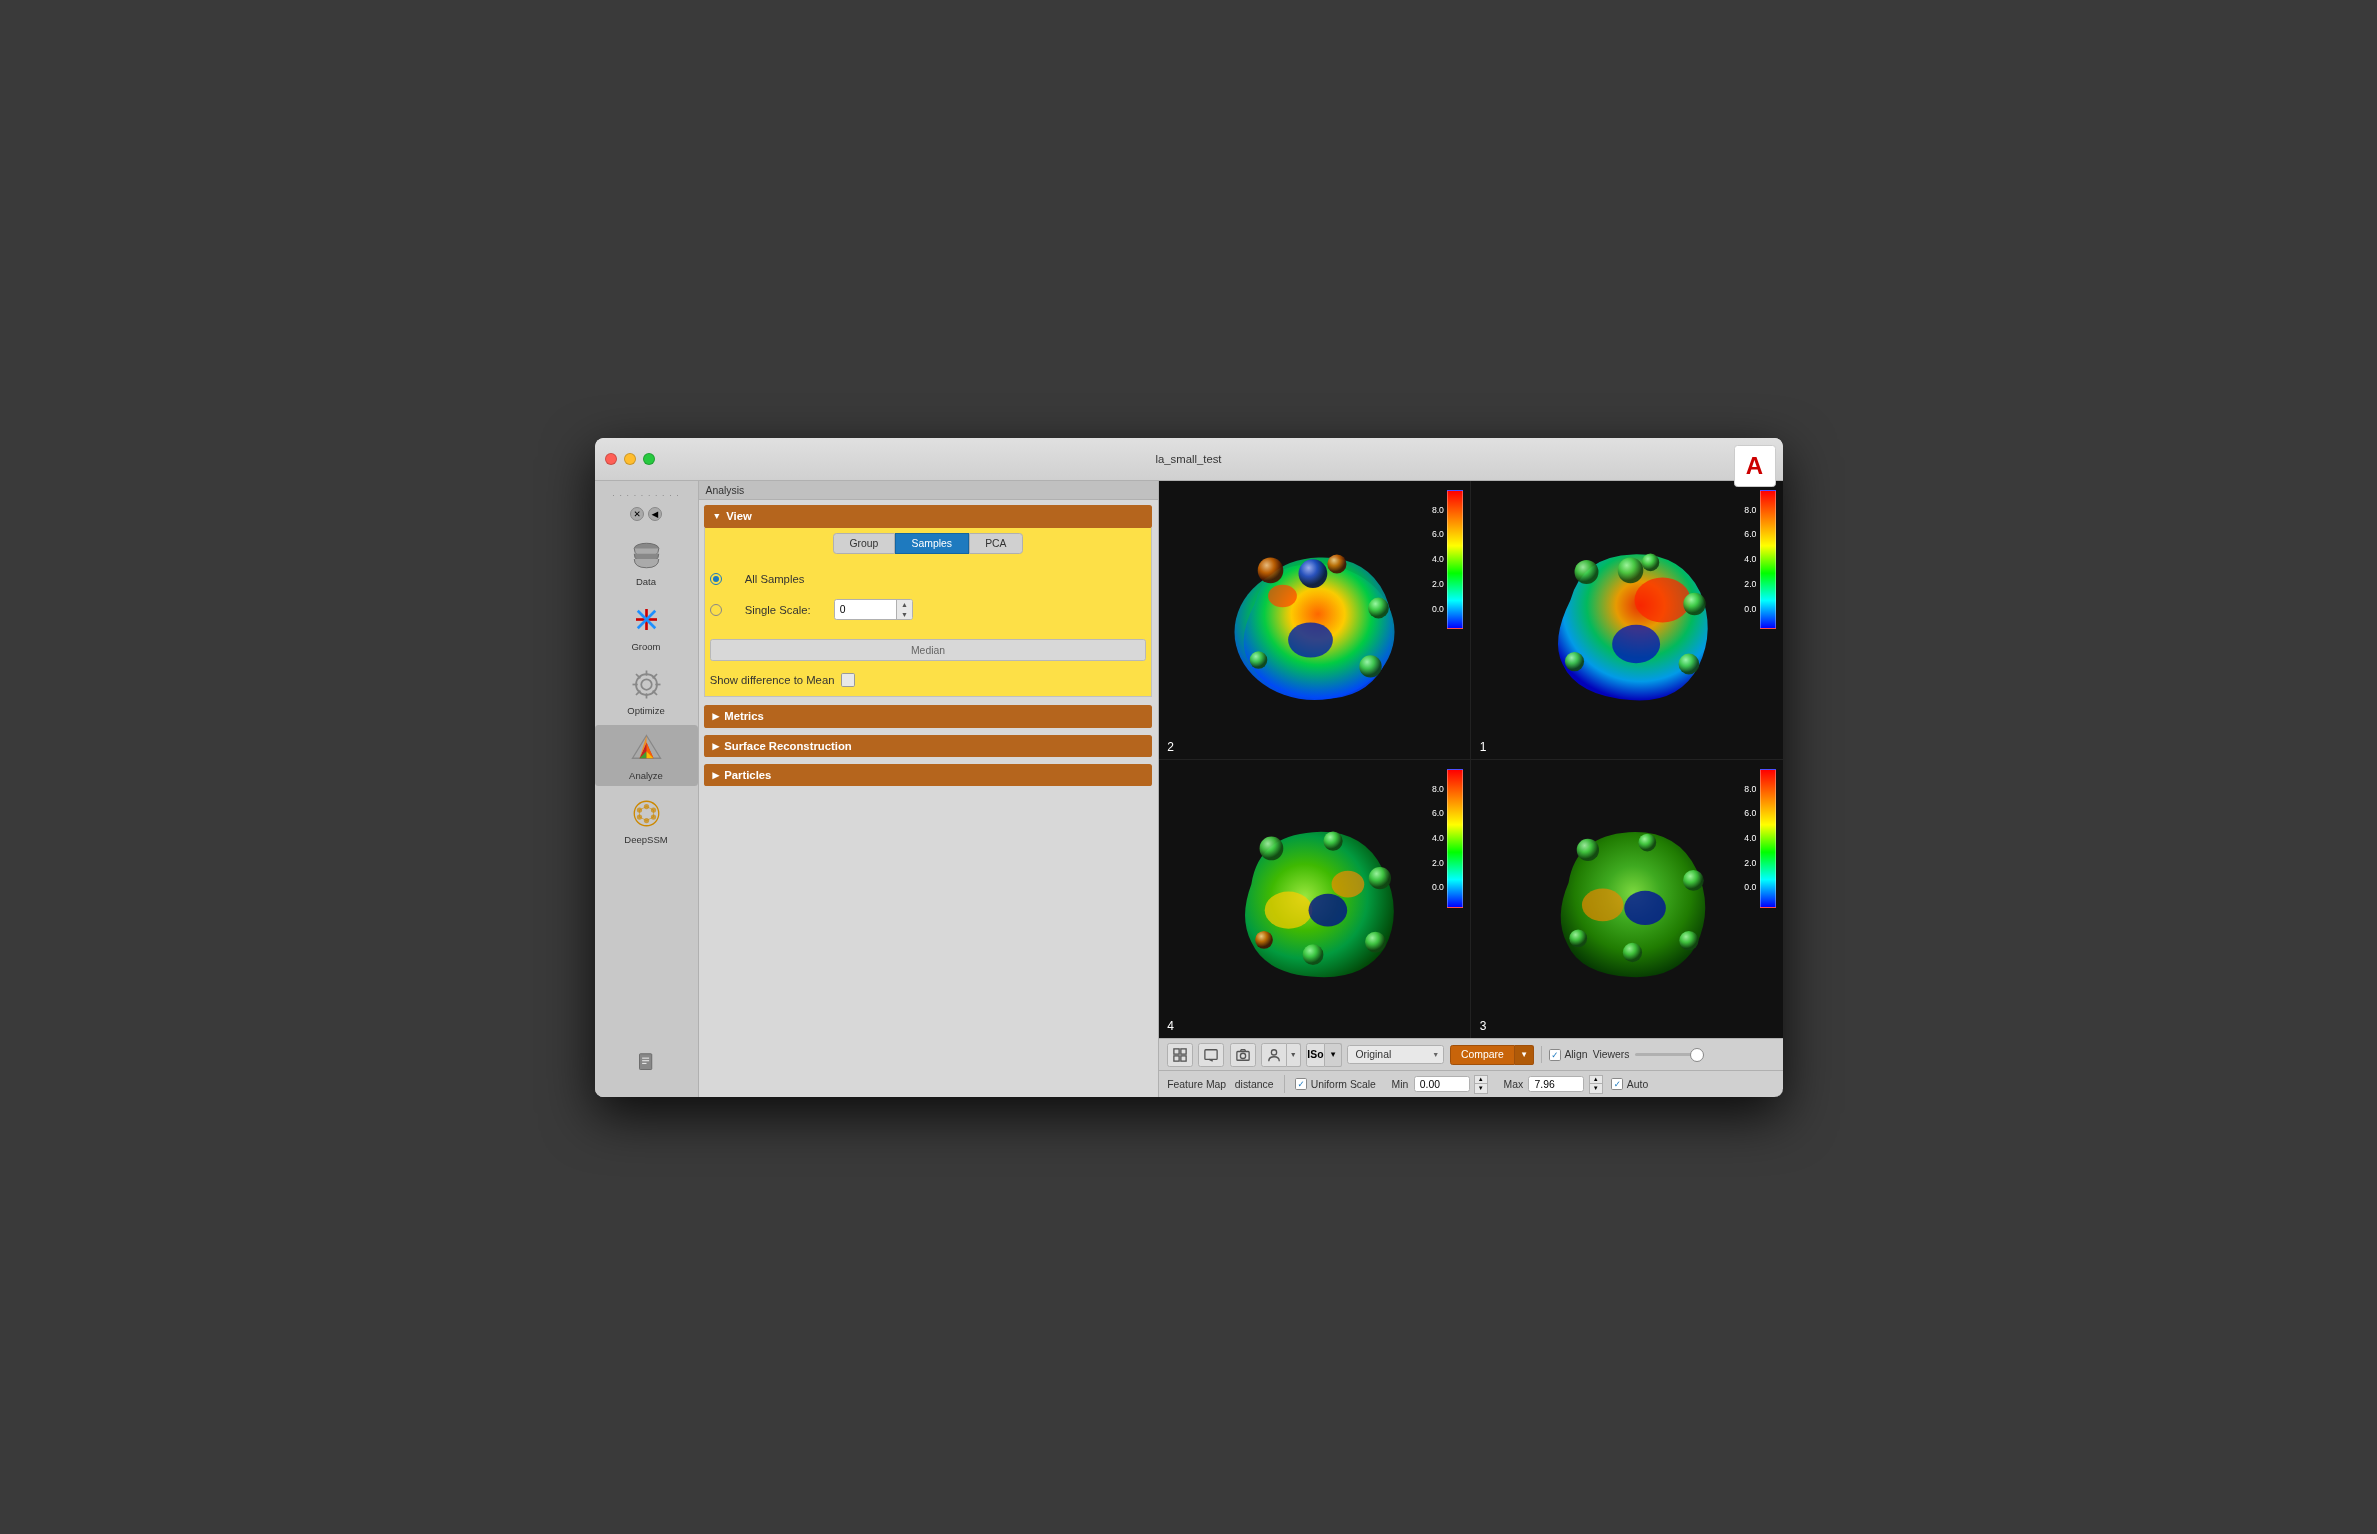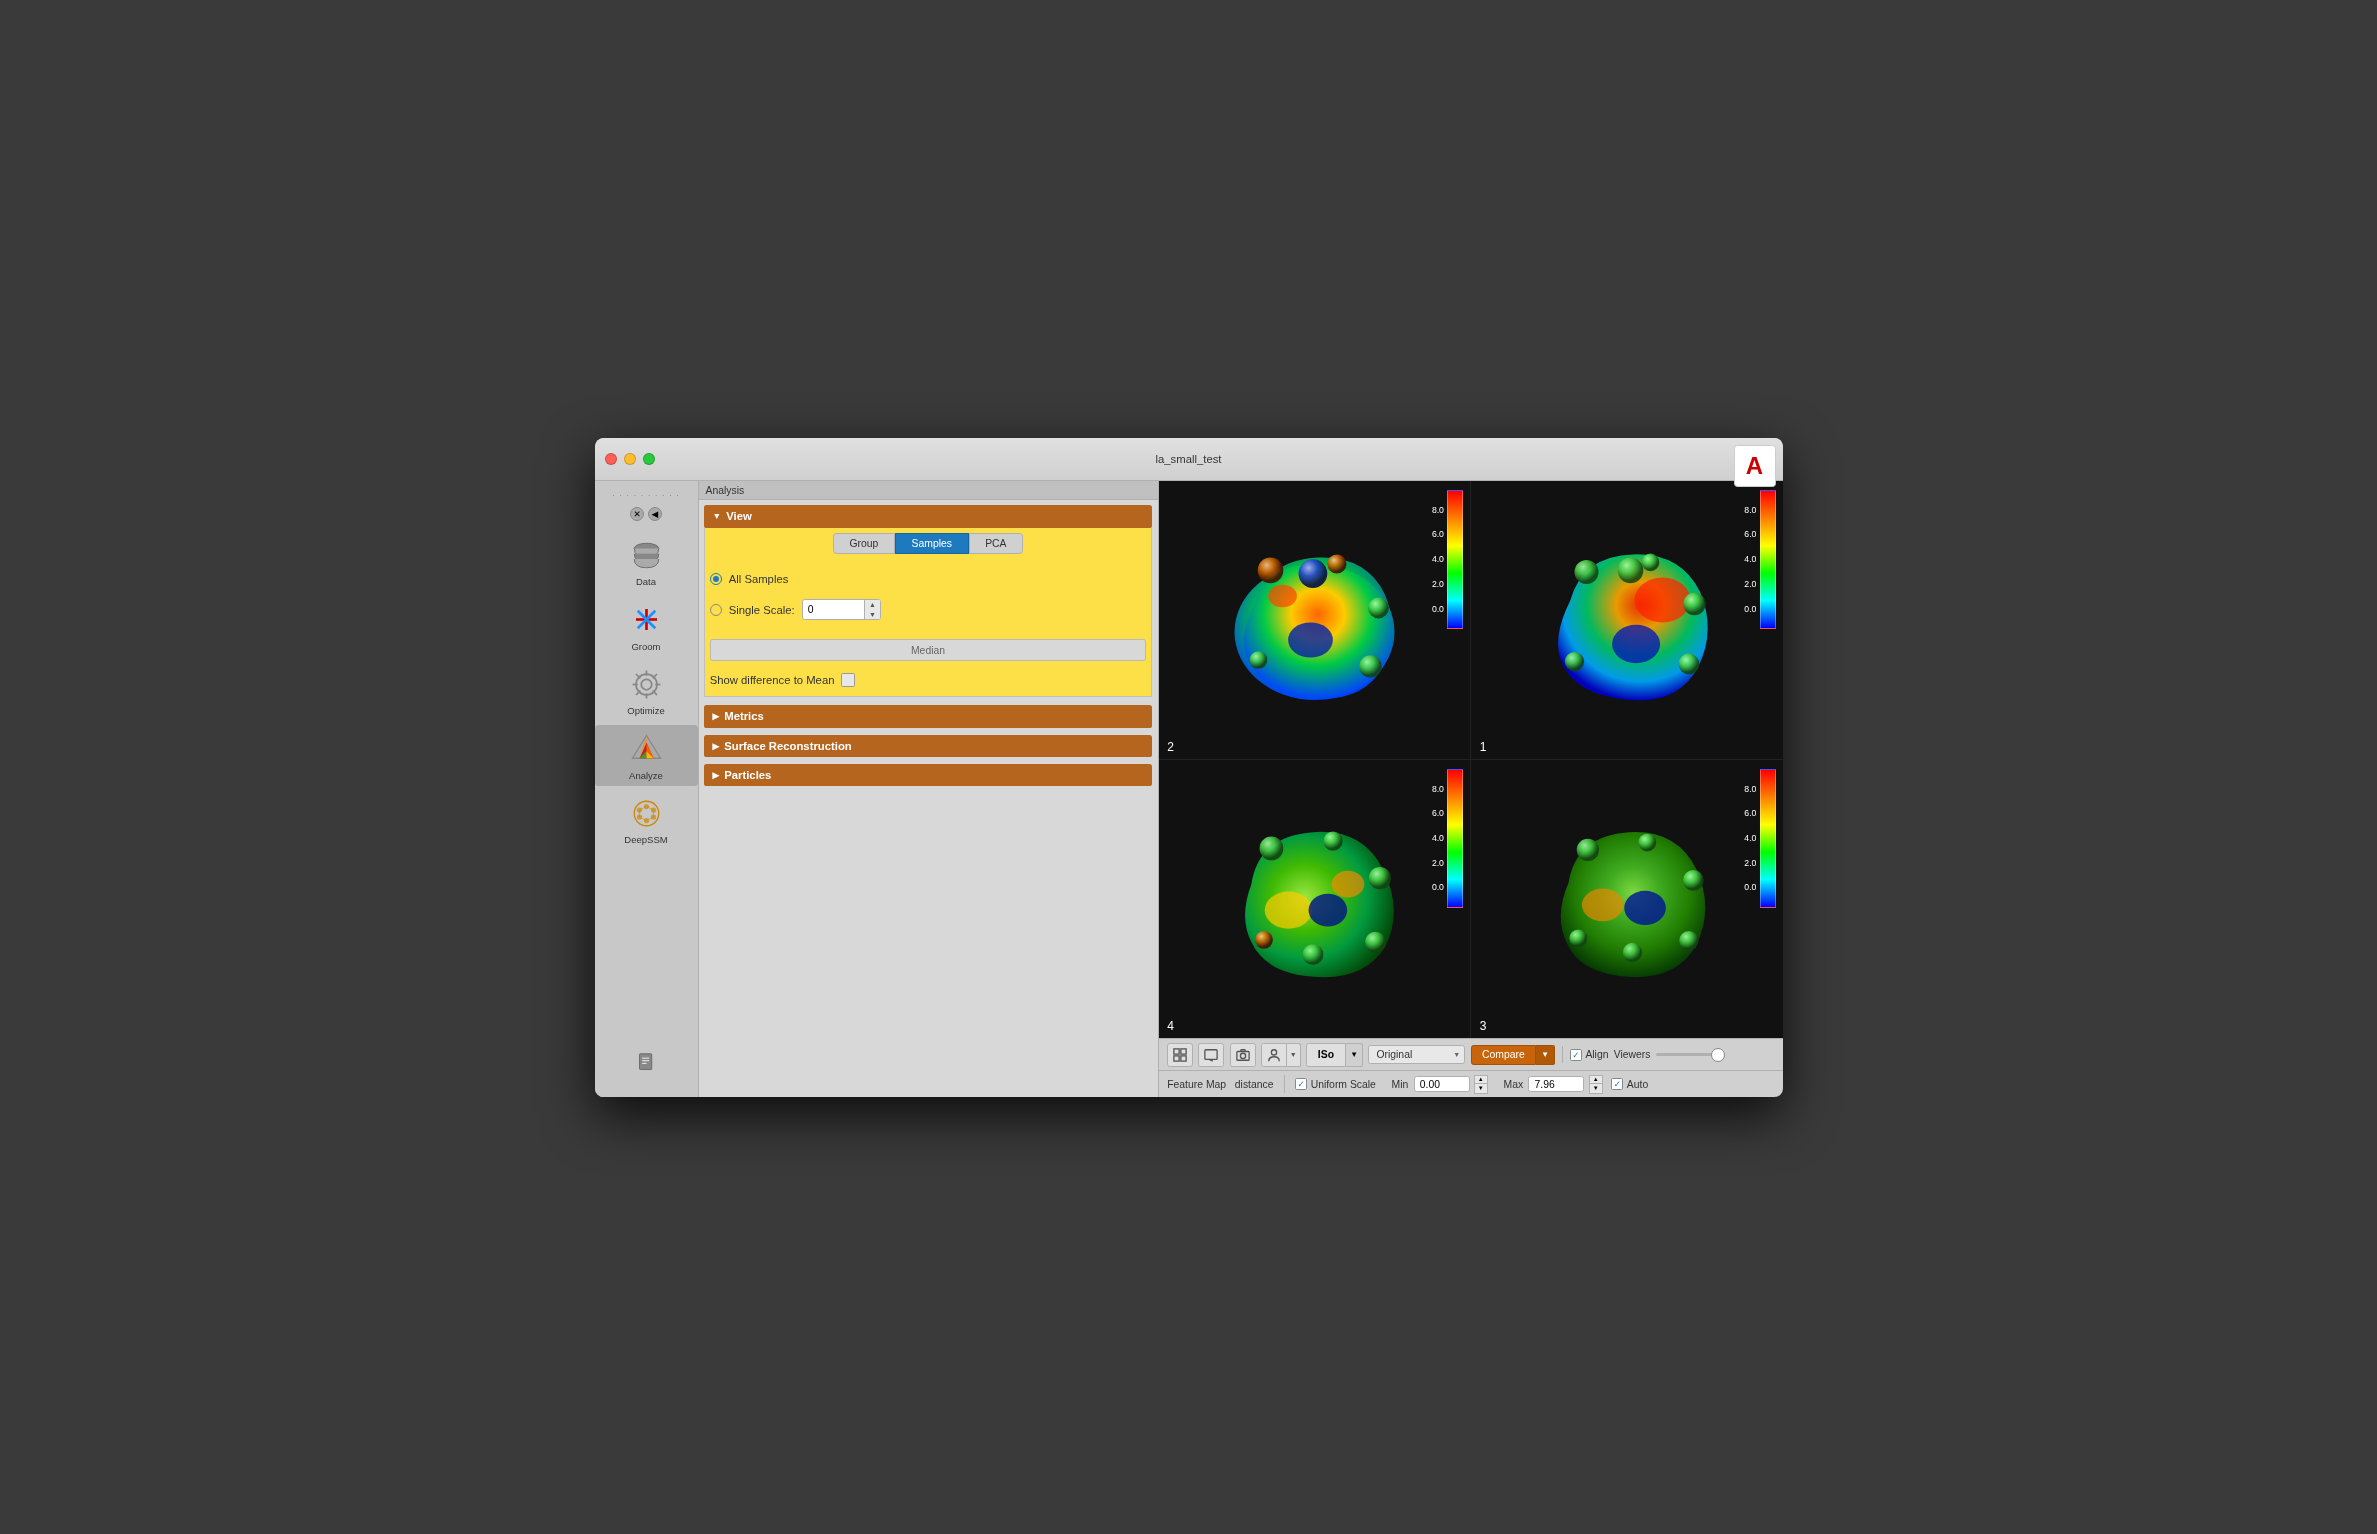--- a/index.html
+++ b/index.html
@@ -195,21 +195,21 @@
     
     .radio-group {
       display: flex;
       flex-direction: column;
       gap: 14px;
       padding: 8.7px 0;
     }
     .radio-option {
       display: flex;
       align-items: center;
-      gap: 7px;
+      gap: 23px;
     }
     .radio-btn {
       width: 12px;
       height: 12px;
       border-radius: 50%;
       border: 1.7px solid #888;
       display: flex;
       align-items: center;
       justify-content: center;
       cursor: pointer;
@@ -397,21 +397,21 @@
       background: #e0e0e0;
       border: 0.9px solid #b0b0b0;
       border-radius: 2.6px;
       display: flex;
       align-items: center;
       justify-content: center;
       cursor: pointer;
       font-size: 12px;
     }
     .iso-btn {
-      width: 40px;
+      width: 19px;
       height: 24px;
       background: #e0e0e0;
       border: 0.9px solid #b0b0b0;
       border-radius: 2.6px 0 0 2.6px;
       display: flex;
       align-items: center;
       justify-content: center;
       cursor: pointer;
       font-size: 10.4px;
       font-weight: 600;

